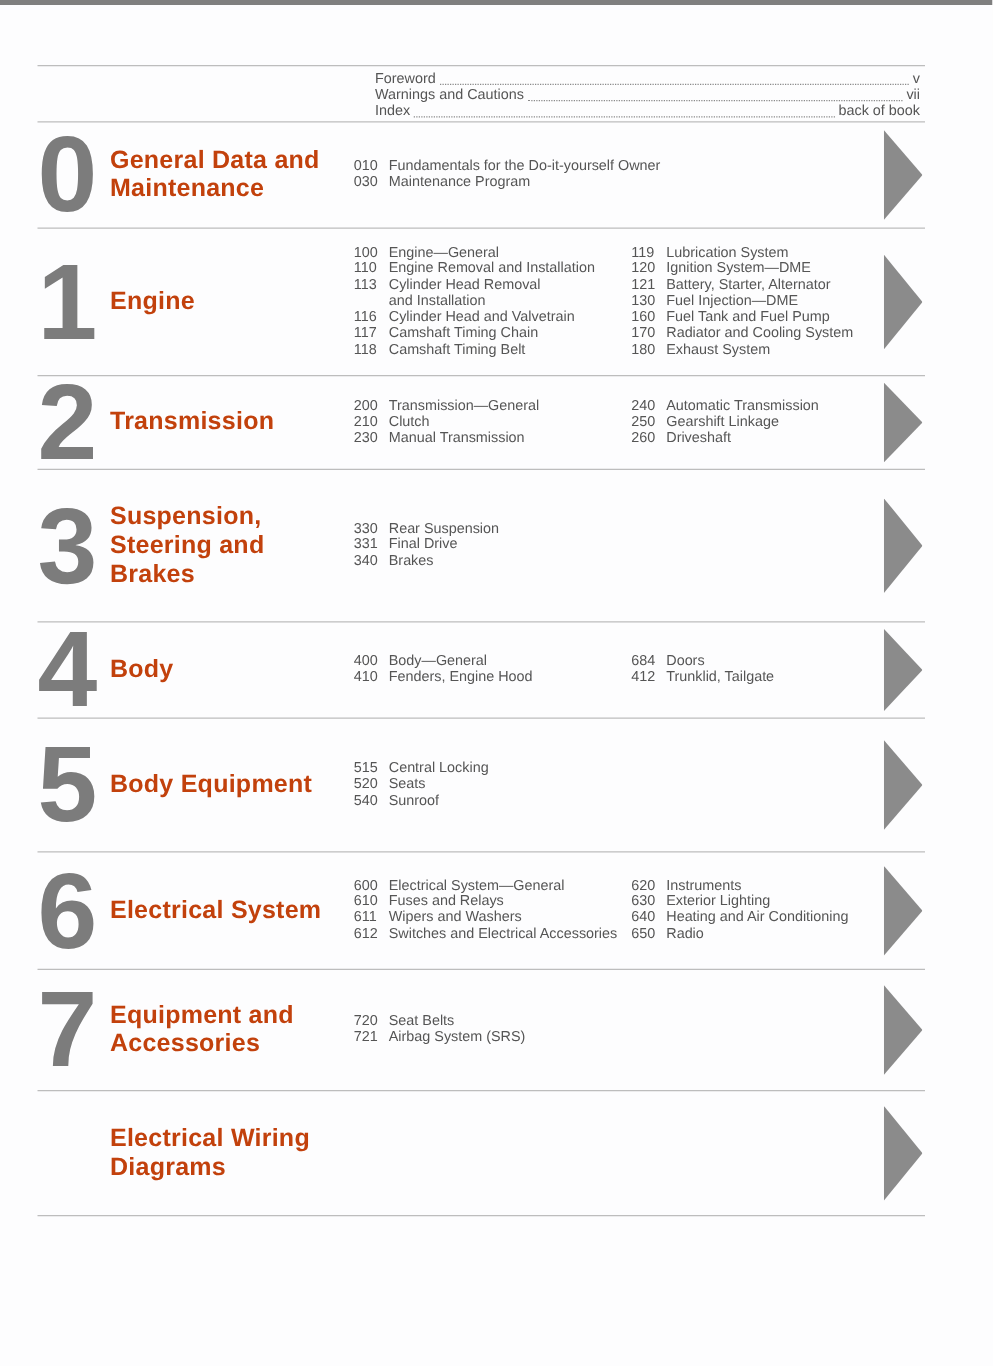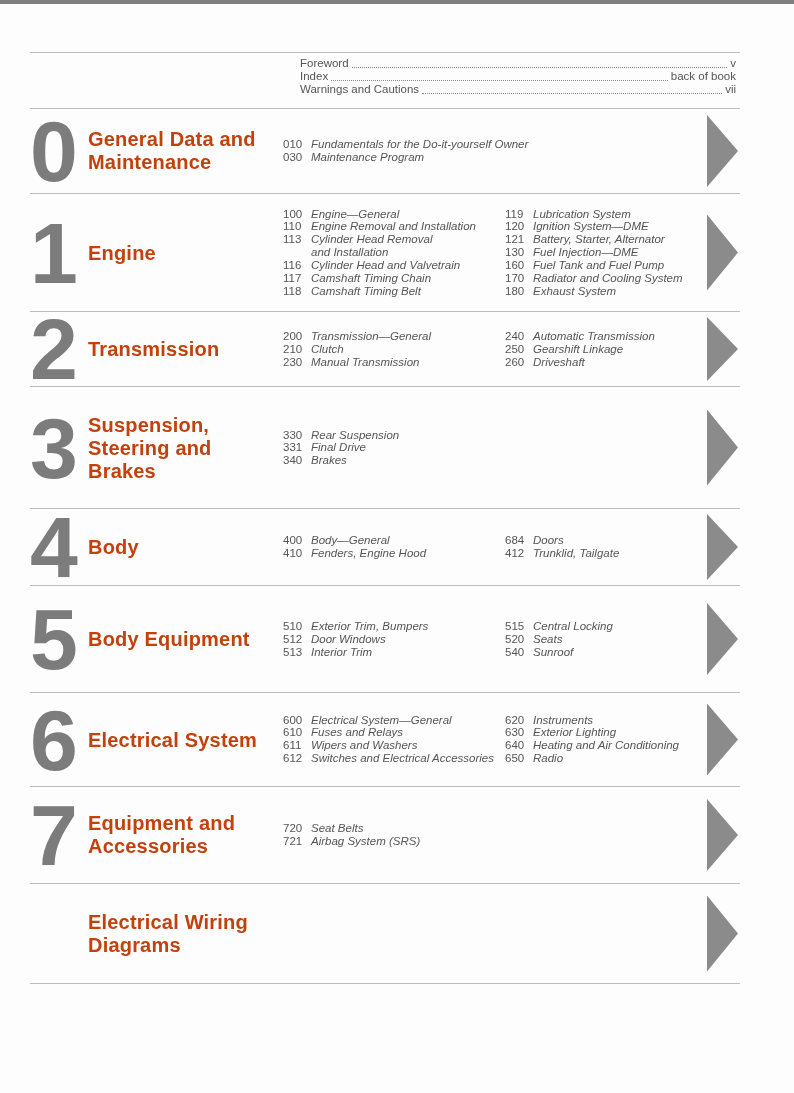--- a/index.html
+++ b/index.html
@@ -9,21 +9,21 @@
     font-family:"Liberation Sans","DejaVu Sans",sans-serif;
     position:relative;overflow:hidden;
   }
   .topbar{position:absolute;top:0;left:0;width:794px;height:4px;background:#7f7f7f;}
   .page{position:absolute;top:4px;left:0;width:794px;height:1089px;background:#fdfdfe;}
   .content{position:absolute;left:30px;top:48px;width:710px;}
 
   
   .front{
     border-top:1px solid #bdbdbd;border-bottom:1px solid #bdbdbd;
-    padding:4px 4px 12px 270px;box-sizing:border-box;
+    padding:4px 4px 1px 270px;box-sizing:border-box;
   }
   .front-row{display:flex;align-items:flex-end;font-size:11.5px;line-height:13px;color:#555;}
   .leader{flex:1;border-bottom:1px dotted #8a8a8a;margin:0 3px 2px 3px;height:10px;}
   .front-page{white-space:pre;}
 
   
   .section{position:relative;border-bottom:1px solid #bdbdbd;box-sizing:border-box;}
   .s0{height:85px;}  .s1{height:118px;} .s2{height:75px;}  .s3{height:122px;}
   .s4{height:77px;}  .s5{height:107px;} .s6{height:94px;}  .s7{height:97px;}  .s8{height:100px;}
 
@@ -39,21 +39,21 @@
   }
   .entries{
     position:absolute;left:253px;top:50%;transform:translateY(-50%);
     display:flex;width:455px;
   }
   .col{display:block;}
   .col-left{width:222px;flex:none;}
   .col-right{flex:1;}
   .entry{display:flex;font-size:11.5px;line-height:12.9px;color:#555;}
   .code{width:28px;flex:none;white-space:pre;}
-  .etext{white-space:pre;font-style:italic;}
+  .etext{white-space:pre;}
 
   .arrow{
     position:absolute;right:2px;top:50%;transform:translateY(-50%);
     width:31px;background:#8b8b8b;
     clip-path:polygon(0 0,100% 50%,0 100%);
   }
   .ah72{height:72px;} .ah64{height:64px;} .ah76{height:76px;} .ah66{height:66px;}
 </style>
 </head>
 <body>
@@ -62,28 +62,28 @@
 <div class="page">
 <div class="content">
 
   <div class="front">
     <div class="front-row">
       <span>Foreword</span>
       <span class="leader"></span>
       <span class="front-page">v</span>
     </div>
     <div class="front-row">
+      <span>Warnings and Cautions</span>
+      <span class="leader"></span>
+      <span class="front-page">vii</span>
+    </div>
+    <div class="front-row">
       <span>Index</span>
       <span class="leader"></span>
       <span class="front-page">back of book</span>
-    </div>
-    <div class="front-row">
-      <span>Warnings and Cautions</span>
-      <span class="leader"></span>
-      <span class="front-page">vii</span>
     </div>
   </div>
 
   <div class="section s0">
     <div class="num">0</div>
     <div class="sec-title">General Data and
 Maintenance</div>
     <div class="entries">
       <div class="col col-left">
         <div class="entry">
@@ -249,34 +249,20 @@
             </div>
       </div>
     </div>
     <div class="arrow ah66"></div>
   </div>
 
   <div class="section s5">
     <div class="num">5</div>
     <div class="sec-title">Body Equipment</div>
     <div class="entries">
-      <div class="col col-left">
-        <div class="entry">
-              <span class="code">510</span>
-              <span class="etext">Exterior Trim, Bumpers</span>
-            </div>
-        <div class="entry">
-              <span class="code">512</span>
-              <span class="etext">Door Windows</span>
-            </div>
-        <div class="entry">
-              <span class="code">513</span>
-              <span class="etext">Interior Trim</span>
-            </div>
-      </div>
       <div class="col col-right">
         <div class="entry">
               <span class="code">515</span>
               <span class="etext">Central Locking</span>
             </div>
         <div class="entry">
               <span class="code">520</span>
               <span class="etext">Seats</span>
             </div>
         <div class="entry">

